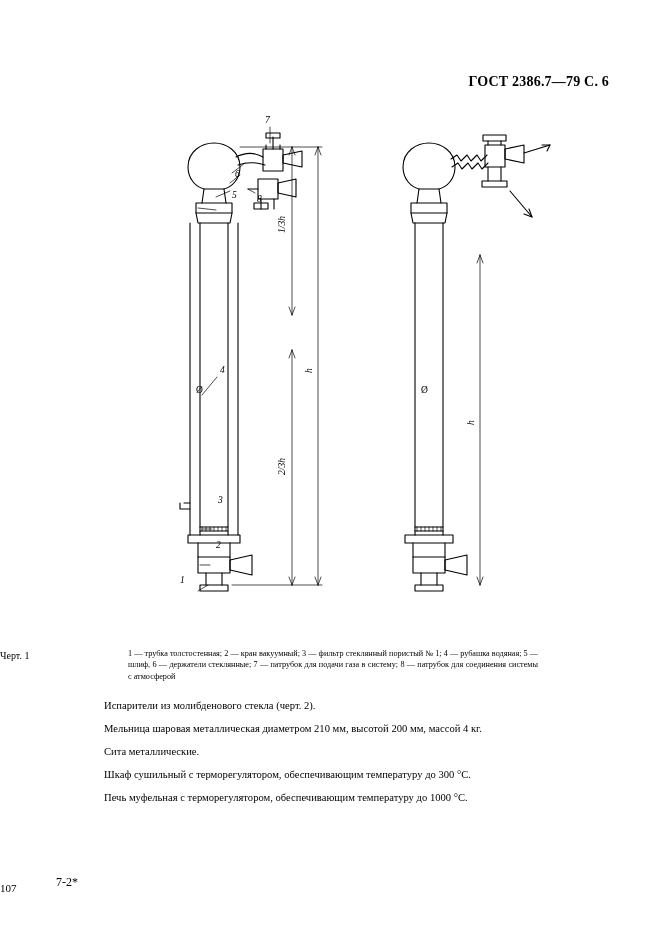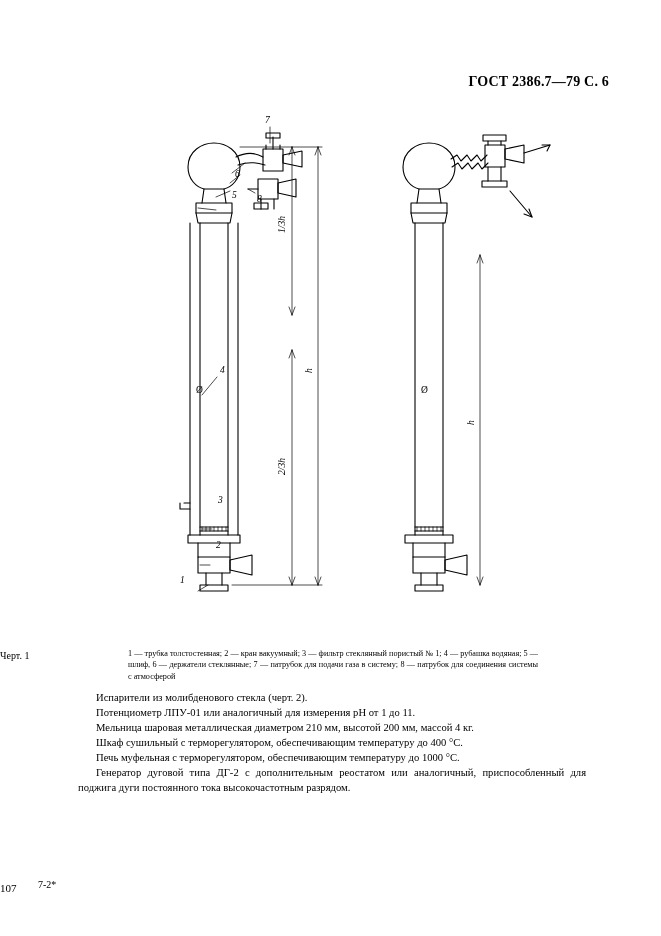--- a/index.html
+++ b/index.html
@@ -59,28 +59,28 @@
   .body-text {
     position: absolute;
     left: 78px;
     top: 690px;
     width: 508px;
     font-size: 10.6px;
     line-height: 1.42;
     text-align: justify;
   }
   .body-text p {
-    margin: 0;
+    margin: 8px;
     text-indent: 18px;
   }
   .footer-left {
     position: absolute;
-    left: 38px;
+    left: 56px;
     bottom: 46px;
-    font-size: 10px;
+    font-size: 12px;
   }
   .footer-center {
     position: absolute;
     left: 0;
     bottom: 42px;
     width: 565px;
     text-align: left;
     font-size: 11px;
   }
   .lbl {
@@ -239,23 +239,22 @@
       <text class="lbl" x="341" y="288">Ø</text>
     </svg>
   </div>
 
   <div class="legend">1 — трубка толстостенная;  2 — кран вакуумный;  3 — фильтр стеклянный пористый № 1;  4 — рубашка водяная;  5 — шлиф,  6 — держатели стеклянные;  7 — патрубок для подачи газа в систему;  8 — патрубок для соединения системы с атмосферой</div>
 
   <div class="figcaption">Черт. 1</div>
 
   <div class="body-text">
     <p>Испарители из молибденового стекла (черт. 2).</p>
-    <p>Потенциометр ЛПУ-01 или аналогичный для измерения рН от 1 до 11.</p>
     <p>Мельница шаровая металлическая диаметром 210 мм, высотой 200 мм, массой 4 кг.</p>
-    <p>Шкаф сушильный с терморегулятором, обеспечивающим температуру до 400 °С.</p>
+    <p>Сита металлические.</p>
+    <p>Шкаф сушильный с терморегулятором, обеспечивающим температуру до 300 °С.</p>
     <p>Печь муфельная с терморегулятором, обеспечивающим температуру до 1000 °С.</p>
-    <p>Генератор дуговой типа ДГ-2 с дополнительным реостатом или аналогичный, приспособленный для поджига дуги постоянного тока высокочастотным разрядом.</p>
   </div>
 
   <div class="footer-left">7-2*</div>
   <div class="footer-center">107</div>
 
 </div>
 
 </body></html>

